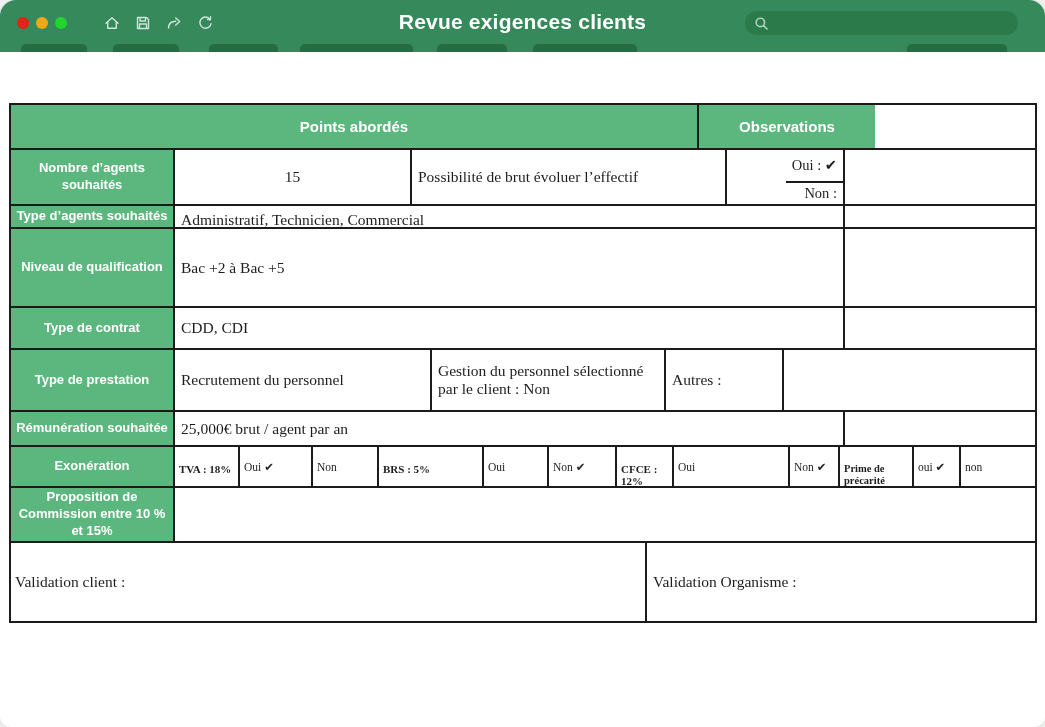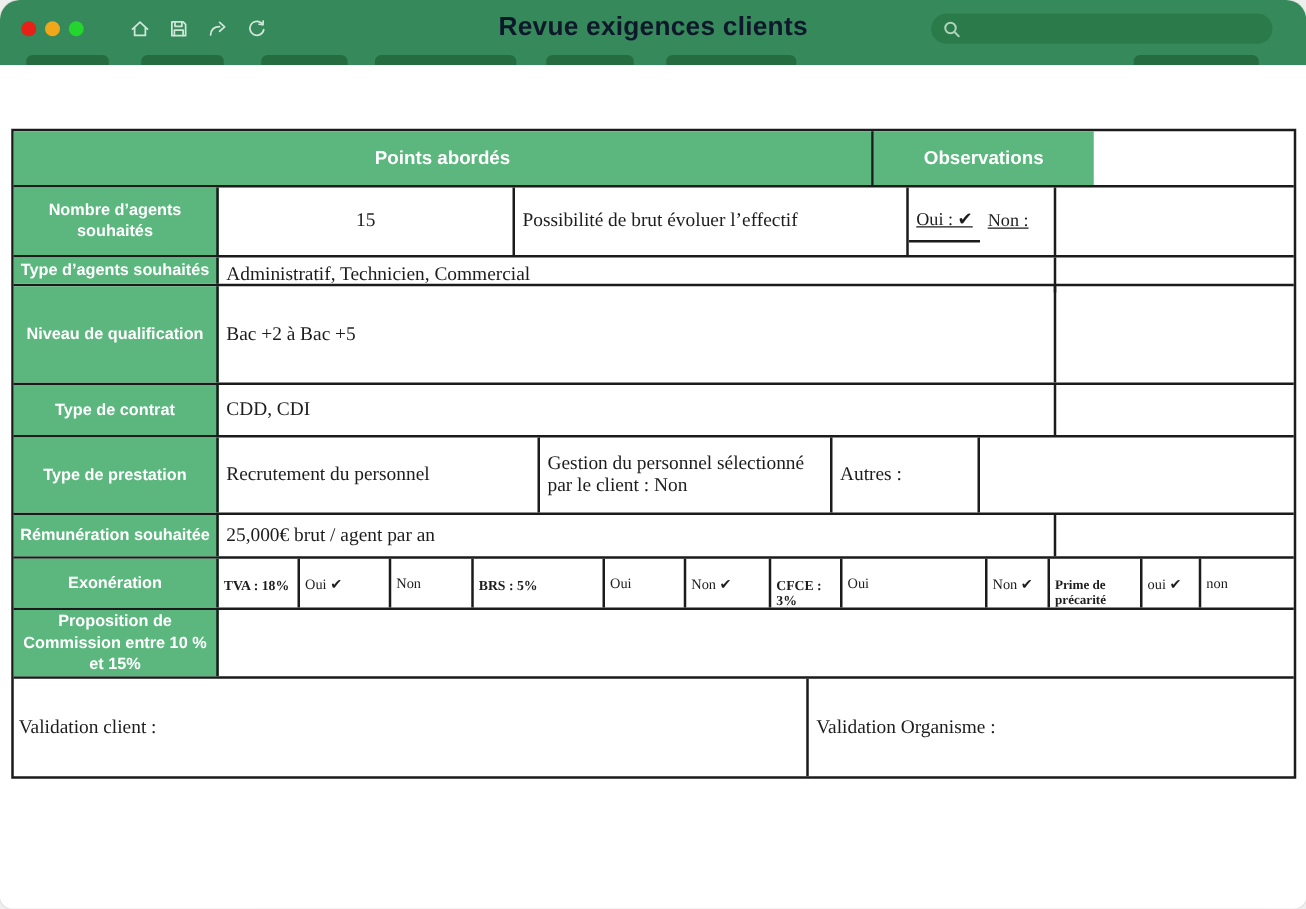--- a/index.html
+++ b/index.html
@@ -7,21 +7,21 @@
             overflow:hidden; position:relative; box-shadow:0 0 0 1px #e2e4e2; }
 
   
   .titlebar { position:relative; height:52px; background:var(--header-green,#35895a); }
   .dots { position:absolute; left:17px; top:17px; display:flex; gap:7px; }
   .dot { width:12px; height:12px; border-radius:50%; border:none; padding:0; cursor:pointer; }
   .toolbar { position:absolute; left:102px; top:13px; display:flex; gap:11px; }
   .tb-btn { width:20px; height:20px; background:none; border:none; padding:0; cursor:pointer; display:flex; align-items:center; justify-content:center; }
   .tb-btn svg { stroke:var(--icon-light,#cfe6d8); fill:none; stroke-width:1.4; stroke-linecap:round; stroke-linejoin:round; }
   .titlebar-title { position:absolute; left:0; right:0; top:10px; text-align:center;
-                    color:#0f172a; font-size:21px; font-weight:bold; letter-spacing:.2px; }
+                    color:#ffffff; font-size:21px; font-weight:bold; letter-spacing:.2px; }
   .search { position:absolute; left:745px; top:11px; width:273px; height:24px;
             background:var(--search-green,#2b7a4a); border-radius:12px; display:flex;
             align-items:center; padding:0 9px; box-sizing:border-box; }
   .search svg { stroke:#aed2bc; fill:none; stroke-width:1.6; stroke-linecap:round; flex:0 0 auto; }
   .search input { flex:1; background:transparent; border:none; outline:none; color:#eaf4ee;
                   font-size:13px; margin-left:6px; font-family:"Liberation Sans",sans-serif; }
   .stub { position:absolute; bottom:0; height:8px; background:var(--stub-green,#266c41);
           border-radius:5px 5px 0 0; }
 
   
@@ -31,21 +31,21 @@
   .row:last-child { border-bottom:none; }
   .cell { border-right:2px solid var(--border-dark,#1b1b1b); box-sizing:border-box;
           display:flex; align-items:center; padding:14px 6px; overflow:hidden;
           font-family:"Liberation Serif",serif; font-size:15.5px; color:#1d1d1d; }
   .cell:last-child { border-right:none; }
   .green { background:var(--table-green,#5cb77f); color:#fff; font-family:"Liberation Sans",sans-serif;
            font-weight:bold; font-size:13px; justify-content:center; text-align:center;
            line-height:1.3; padding:2px 3px; }
   .hdr { font-size:15px; }
   .center { justify-content:center; }
-  .stack { align-items:center; padding:0;text-decoration:underline; }
+  .stack { flex-direction:column; align-items:flex-end; padding:0; }
   .sub { border-bottom:2px solid var(--border-dark,#1b1b1b); display:flex; align-items:center;
          padding:0 6px; font-family:"Liberation Serif",serif; font-size:14.5px; box-sizing:border-box; }
   .sub:last-child { border-bottom:none; }
   .xcell { font-size:11.5px; padding:1px 4px; }
   .xb { font-weight:bold; font-size:11px; line-height:1.1; align-items:flex-start; padding-top:16px; }
 </style>
 </head>
 <body>
 
 <div class="window">
@@ -156,21 +156,21 @@
       </div>
 
       <div class="row" style="height:41px">
         <div class="cell green" style="width:164px">Exonération</div>
         <div class="cell xcell xb" style="width:65px">TVA : 18%</div>
         <div class="cell xcell" style="width:73px">Oui ✔</div>
         <div class="cell xcell" style="width:66px">Non</div>
         <div class="cell xcell xb" style="width:105px">BRS : 5%</div>
         <div class="cell xcell" style="width:65px">Oui</div>
         <div class="cell xcell" style="width:68px">Non ✔</div>
-        <div class="cell xcell xb" style="width:57px">CFCE : 3%</div>
+        <div class="cell xcell xb" style="width:57px">CFCE : 12%</div>
         <div class="cell xcell" style="width:116px">Oui</div>
         <div class="cell xcell" style="width:50px">Non ✔</div>
         <div class="cell xcell xb" style="width:74px;font-size:10.5px">Prime de précarité (7%)</div>
         <div class="cell xcell" style="width:47px">oui ✔</div>
         <div class="cell xcell" style="width:74px">non</div>
       </div>
 
       <div class="row" style="height:55px">
         <div class="cell green" style="width:164px">Proposition de Commission entre 10 % et 15%</div>
         <div class="cell" style="width:860px"></div>

